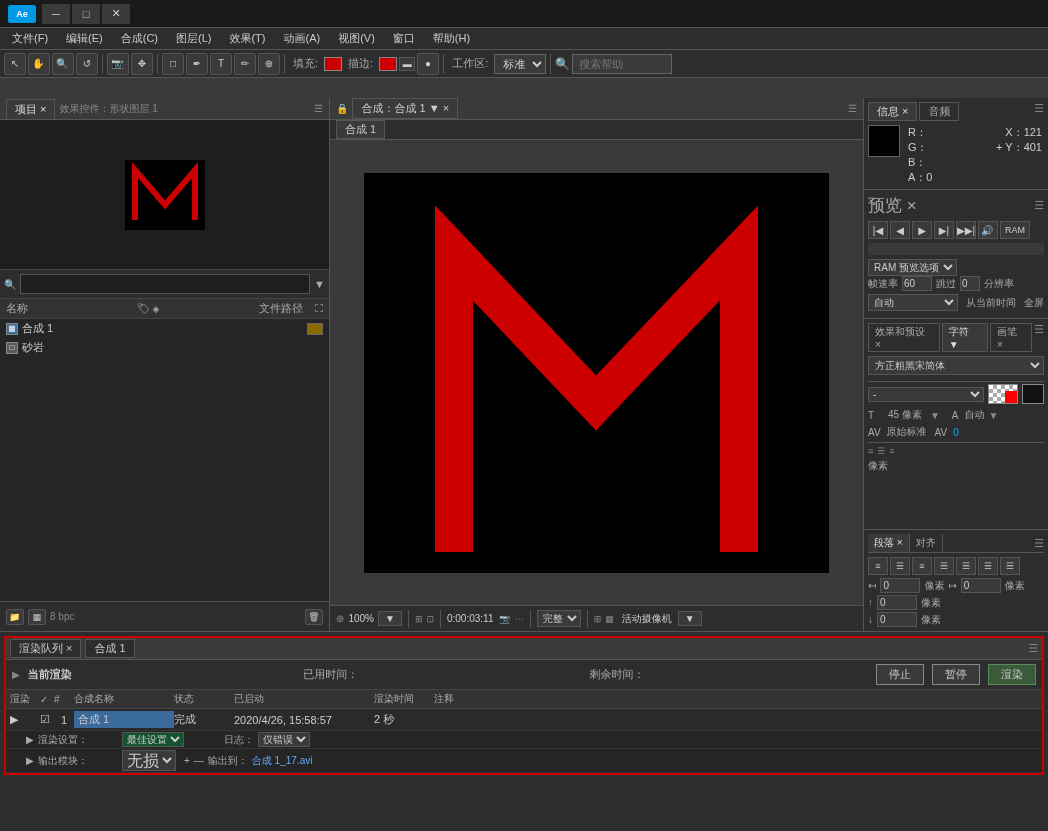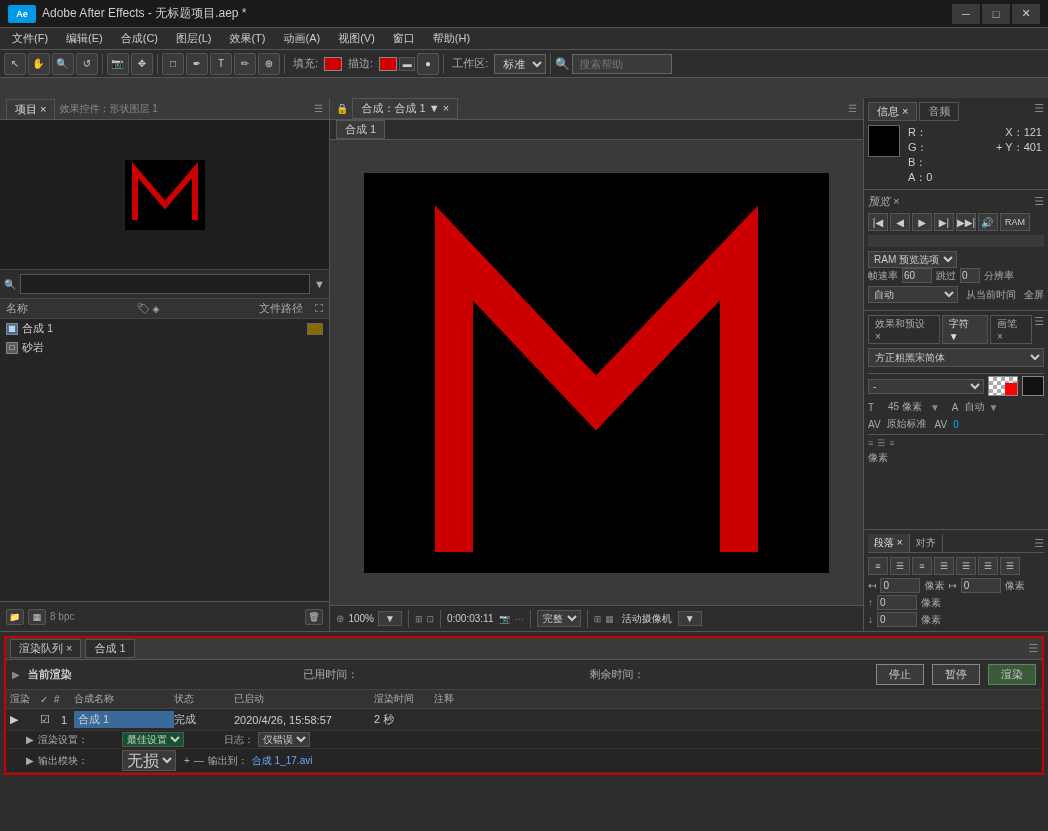--- a/index.html
+++ b/index.html
@@ -313,21 +313,21 @@
 
     
     #preview-panel {
       border-bottom: 1px solid #555;
       padding: 4px;
     }
     .preview-header {
       display: flex; align-items: center; justify-content: space-between;
       margin-bottom: 4px;
     }
-    .preview-label { color: #aaa; font-size: 11px; font-style: italic; }
+    .preview-label { color: #aaa; font-size: 17px; }
     .preview-controls {
       display: flex; align-items: center; gap: 2px; margin-bottom: 4px;
     }
     .prev-btn {
       width: 20px; height: 18px;
       background: #3a3a3a;
       border: 1px solid #555;
       color: #ccc;
       font-size: 10px;
       cursor: pointer;
@@ -432,21 +432,20 @@
     
     ::-webkit-scrollbar { width: 8px; height: 8px; }
     ::-webkit-scrollbar-track { background: #2a2a2a; }
     ::-webkit-scrollbar-thumb { background: #555; border-radius: 2px; }
   </style>
 </head>
 <body>
 
 <div id="title-bar">
   <div class="app-icon">Ae</div>
-  <span class="title-text">Adobe After Effects - 无标题项目.aep *</span>
   <div class="window-controls">
     <button class="win-btn">─</button>
     <button class="win-btn">□</button>
     <button class="win-btn close">✕</button>
   </div>
 </div>
 
 <div id="menu-bar">
   <div class="menu-item">文件(F)</div>
   <div class="menu-item">编辑(E)</div>

